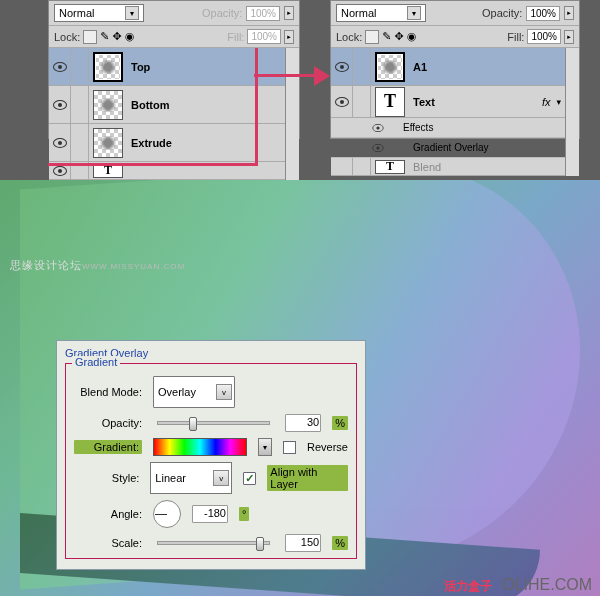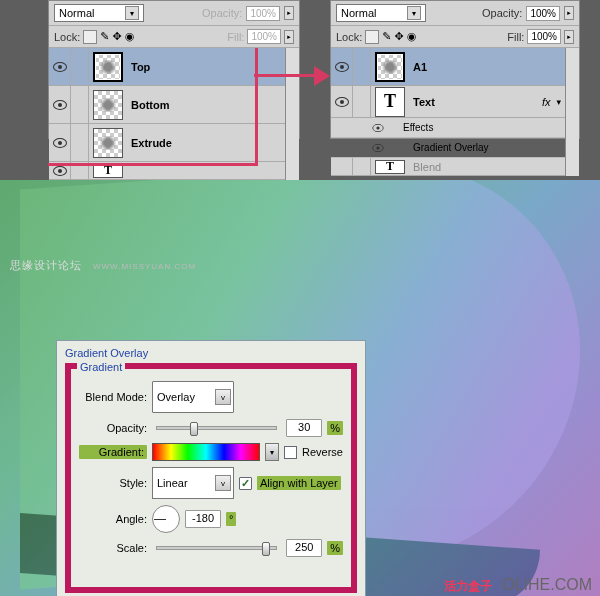--- a/index.html
+++ b/index.html
@@ -34,35 +34,35 @@
 .sub-row .eye{transform:scale(0.8)}
 .scroll{width:14px;background:#ddd;border-left:1px solid #888}
 .arrow-red{position:absolute;left:254px;top:62px;width:80px;height:30px}
 .arrow-red .line{position:absolute;top:12px;left:0;width:62px;height:3px;background:#d63962}
 .arrow-red .head{position:absolute;top:4px;left:60px;border-left:16px solid #d63962;border-top:10px solid transparent;border-bottom:10px solid transparent}
 .bracket{position:absolute;left:48px;top:48px;width:210px;height:118px;border:3px solid #d63962;border-left:none;border-top:none;pointer-events:none}
 .bottom-half{position:absolute;top:180px;left:0;right:0;height:416px;background:linear-gradient(135deg,#5fa86e 0%,#6fb896 30%,#7aa8c8 55%,#9a8dcf 80%,#b07fc0 100%);overflow:hidden}
 .shape3d{position:absolute;top:-10px;left:20px;width:560px;height:400px;background:linear-gradient(120deg,#6db87a 0%,#7ac4a0 35%,#8ab0d4 60%,#a798dd 85%);border-radius:0 220px 220px 0;transform:skewY(-4deg);opacity:0.9}
 .shape3d::after{content:'';position:absolute;bottom:-20px;left:0;right:40px;height:60px;background:linear-gradient(135deg,#3a6b4a 0%,#4a7a8a 60%,#5a5a9a 100%);transform:skewY(8deg);border-radius:0 0 100px 0}
 .wm1{position:absolute;top:78px;left:10px;color:#ddd;font-size:11px;letter-spacing:1px}
-.wm1 .sub{font-size:8px;color:#bbb;margin-left:11px}
+.wm1 .sub{font-size:8px;color:#bbb;margin-left:0}
 .wm2{position:absolute;bottom:1px;right:8px;color:#ff3355;font-size:12px;font-weight:bold}
 .wm2 .dom{color:#666;font-size:16px;font-weight:normal;margin-left:10px}
 .dialog{position:absolute;left:56px;top:340px;width:310px;background:#e8ece4;border:1px solid #8899aa;font-size:11px;padding:4px 8px 10px}
 .dlg-title{color:#2244aa;font-size:11px;margin:2px 0 4px}
-.fieldset{border:6px solid #be185d;padding:6px 8px 24px;position:relative}
+.fieldset{border:1px solid #be185d;padding:6px 8px 0;position:relative}
 .fieldset .legend{position:absolute;top:-8px;left:6px;background:#e8ece4;color:#2244aa;padding:0 3px;font-size:11px}
-.frow{display:flex;align-items:center;margin:6px 0;gap:5px}
+.frow{display:flex;align-items:center;margin:6px 0;gap:11px}
 .frow .flab{width:68px;text-align:right;font-size:11px}
 .hl{background:#8fb843;padding:1px 3px;border-radius:1px}
 .dsel{background:#fff;border:1px solid #777;height:32px;min-width:82px;display:flex;align-items:center;justify-content:space-between;padding:0 2px 0 4px}
 .dsel .arr{width:16px;height:16px;background:linear-gradient(#f0f0f0,#ccc);border:1px solid #888;display:flex;align-items:center;justify-content:center;font-size:8px}
 .slider{flex:1;height:4px;background:#ccc;border:1px solid #999;position:relative;margin:0 4px}
 .slider .thumb-s{position:absolute;top:-5px;width:8px;height:14px;background:linear-gradient(#fff,#bbb);border:1px solid #666;border-radius:2px}
-.num-in{background:#fff;border:1px solid #999;width:36px;height:18px;text-align:center;font-size:11px;padding:1px}
+.num-in{background:#fff;border:1px solid #999;width:36px;height:18px;text-align:right;font-size:11px;padding:1px}
 .grad-bar{flex:1;height:18px;border:1px solid #555;background:linear-gradient(90deg,#ff0000 0%,#ffff00 17%,#00ff00 33%,#00ffff 50%,#0000ff 67%,#ff00ff 83%,#ff0000 100%)}
 .grad-arr{width:14px;height:18px;background:linear-gradient(#eee,#bbb);border:1px solid #777;display:flex;align-items:center;justify-content:center;font-size:8px}
 .chk{width:13px;height:13px;border:1px solid #667;background:#fff;display:inline-flex;align-items:center;justify-content:center;color:#2a6e2a;font-size:11px;font-weight:bold}
 .angle-dial{width:28px;height:28px;border:1px solid #888;border-radius:50%;background:#fff;position:relative}
 .angle-dial::after{content:'';position:absolute;top:13px;left:1px;width:12px;height:1px;background:#333}
 </style>
 </head>
 <body>
 
 <div class="top-half">
@@ -260,17 +260,17 @@
       <div class="angle-dial"></div>
       <span class="num-in hl">-180</span>
       <span class="hl">°</span>
     </div>
 
     <div class="frow">
       <span class="flab">Scale:</span>
       <div class="slider">
           <div class="thumb-s" style="left:88%"></div>
         </div>
-      <span class="num-in hl">250</span>
+      <span class="num-in hl">150</span>
       <span class="hl">%</span>
     </div>
   </div>
 </div>
 
 </body></html>

